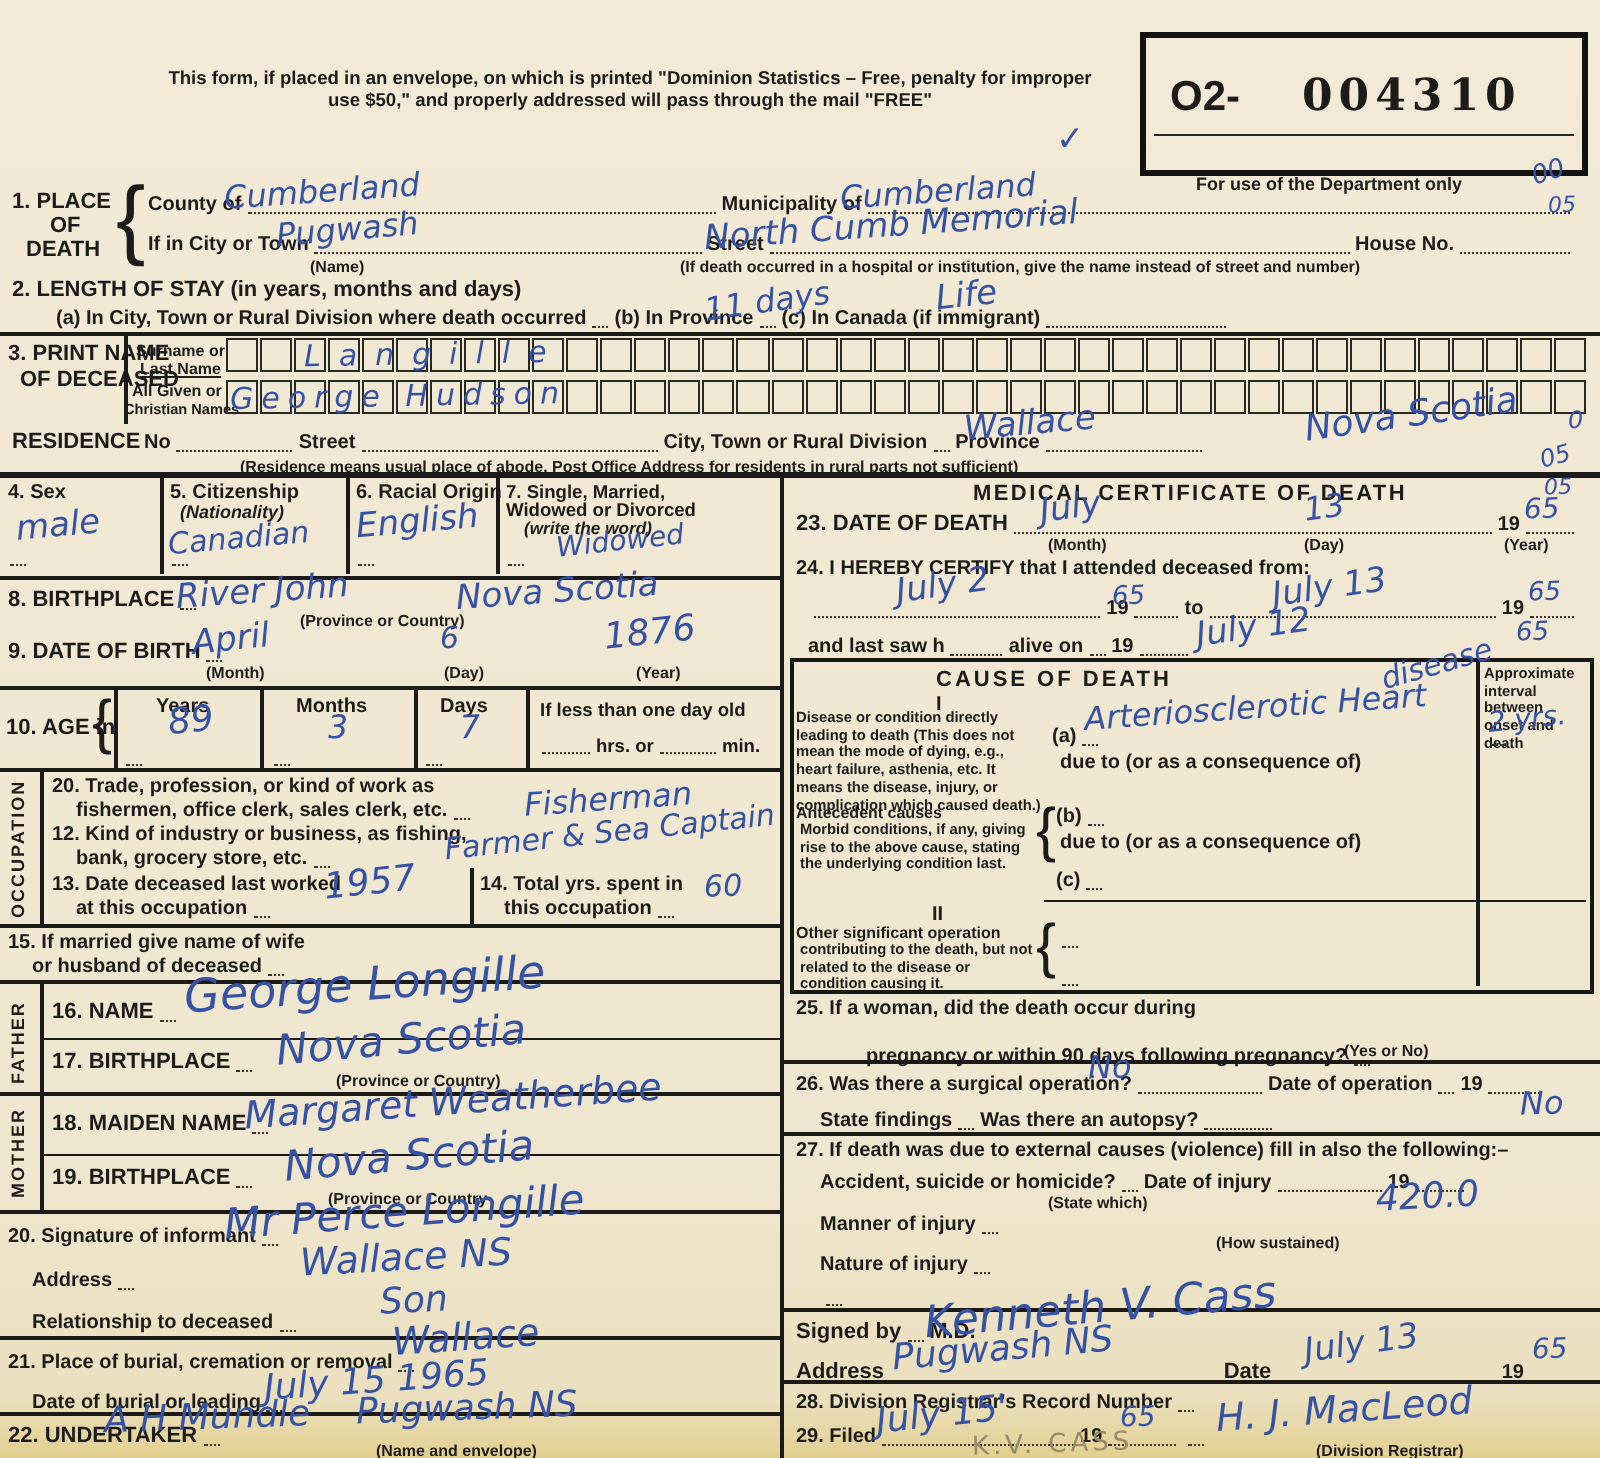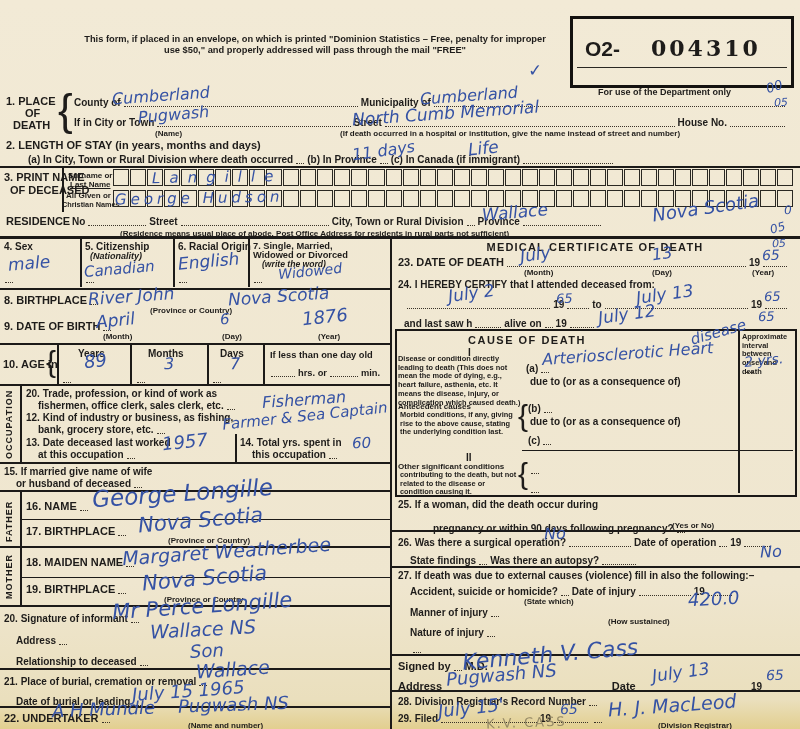--- a/index.html
+++ b/index.html
@@ -377,21 +377,21 @@
     <span class="dots"></span>
   </div>
   <div class="hw" style="left:132px;top:682px;font-size:18px;transform:rotate(-4deg);">July 15 1965</div>
   <div class="hline" style="left:0;top:706px;width:390px;height:1.5px;"></div>
 
   <div class="line" style="left:4px;top:712px;width:382px;">
     <span class="lbl big">22. UNDERTAKER</span>
     <span class="dots"></span>
   </div>
   <div class="hw" style="left:52px;top:698px;font-size:18px;transform:rotate(-2deg);">A H Mundle    Pugwash NS</div>
-  <div class="abs sm" style="left:188px;top:721px;">(Name and number)</div>
+  <div class="abs sm" style="left:188px;top:721px;">(Name and envelope)</div>
 
   <div class="abs lbl big" style="left:395px;top:241px;width:400px;text-align:center;letter-spacing:1.2px;">MEDICAL CERTIFICATE OF DEATH</div>
   <div class="hw" style="left:772px;top:238px;font-size:11px;">05</div>
 
   <div class="line" style="left:398px;top:256px;width:392px;align-items:flex-end;">
     <span class="lbl big">23. DATE OF DEATH</span>
     <span class="dots" style="flex:5;"></span>
     <span class="lbl">19</span>
     <span class="dots dw" style="width:24px;"></span>
   </div>
@@ -451,21 +451,21 @@
     <span class="lbl">(b)</span>
     <span class="dots"></span>
   </div>
   <div class="abs lbl" style="left:530px;top:416px;">due to (or as a consequence of)</div>
   <div class="line" style="left:528px;top:434px;width:262px;">
     <span class="lbl">(c)</span>
     <span class="dots"></span>
   </div>
   <div class="hline" style="left:522px;top:450px;width:271px;height:1px;"></div>
   <div class="abs lbl" style="left:466px;top:452px;">II</div>
-  <div class="abs tiny" style="left:398px;top:462px;width:124px;font-size:8px;">Other significant conditions</div>
+  <div class="abs tiny" style="left:398px;top:462px;width:124px;font-size:8px;">Other significant operation</div>
   <div class="abs tiny" style="left:400px;top:471px;width:120px;">contributing to the death, but not related to the disease or condition causing it.</div>
   <div class="brace" style="left:518px;top:460px;font-size:30px;">{</div>
   <div class="line" style="left:528px;top:463px;width:262px;">
       <span class="dots"></span>
     </div>
   <div class="line" style="left:528px;top:482px;width:262px;">
       <span class="dots"></span>
     </div>
 
   <div class="abs lbl" style="left:398px;top:499px;">25. If a woman, did the death occur during</div>

